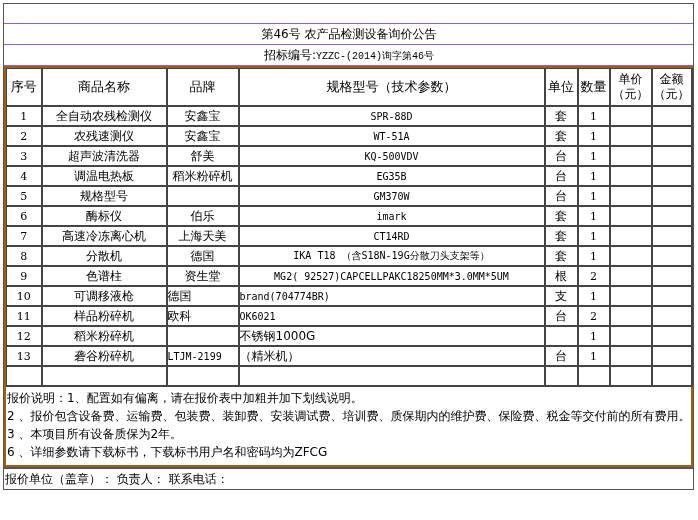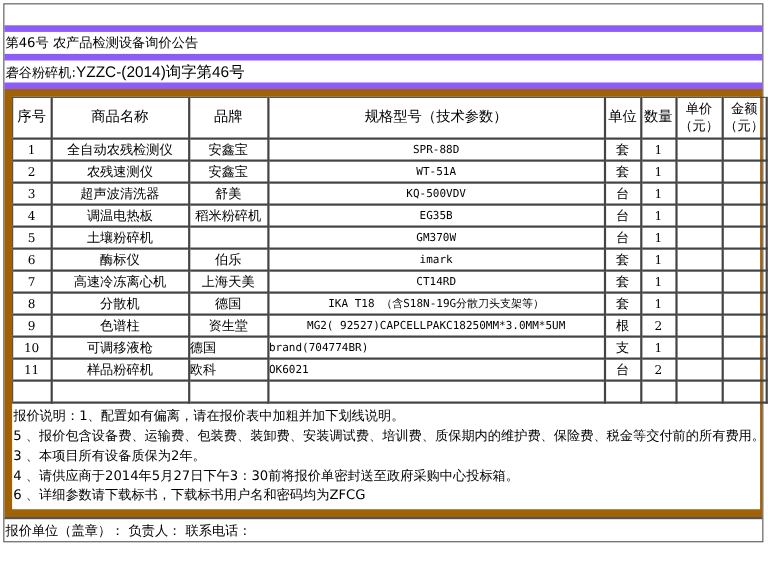--- a/index.html
+++ b/index.html
@@ -18,32 +18,33 @@
     .outer {
       position: absolute;
       left: 3px;
       top: 3px;
       width: 691px;
       border: 1px solid #555;
       box-sizing: border-box;
     }
     .hdr-row {
       height: 20px;
-      border-bottom: 6px solid #8b5cf6;
+      border-bottom: 1px solid #8b5cf6;
       font-size: 12px;
       line-height: 20px;
       padding-left: 1px;
       white-space: nowrap;
       overflow: hidden;
+      text-align: center;
     }
     .hdr-row.empty { height: 19px; }
-    .mono { font-family: Liberation Sans, sans-serif; font-size: 14px; }
+    .mono { font-family: Liberation Mono, monospace; font-size: 10px; }
 
     .inner-wrap {
-      border: 7px solid #a16207;
+      border: 2px solid #a16207;
       border-right-width: 2px;
       margin: 0;
       box-sizing: border-box;
     }
     table.items {
       border-collapse: collapse;
       width: 100%;
       table-layout: fixed;
       font-size: 12px;
     }
@@ -84,21 +85,21 @@
       border-top: 2px solid #555;
     }
   </style>
 </head>
 <body>
 
 <div class="outer">
   <div class="hdr-row empty"></div>
   <div class="hdr-row">第46号 农产品检测设备询价公告</div>
   <div class="hdr-row">
-    <span>砻谷粉碎机:</span><span class="mono">YZZC-(2014)询字第46号</span>
+    <span>招标编号:</span><span class="mono">YZZC-(2014)询字第46号</span>
   </div>
 
   <div class="inner-wrap">
     <table class="items">
       <colgroup>
         <col style="width:35px">
         <col style="width:125px">
         <col style="width:72px">
         <col style="width:306px">
         <col style="width:33px">
@@ -160,21 +161,21 @@
           <td class="cn">调温电热板</td>
           <td class="cn">稻米粉碎机</td>
           <td class="spec">EG35B</td>
           <td>台</td>
           <td class="num">1</td>
           <td></td>
           <td></td>
         </tr>
         <tr>
           <td class="num">5</td>
-          <td class="cn">土壤粉碎机</td>
+          <td class="cn">规格型号</td>
           <td class="cn"></td>
           <td class="spec">GM370W</td>
           <td>台</td>
           <td class="num">1</td>
           <td></td>
           <td></td>
         </tr>
         <tr>
           <td class="num">6</td>
           <td class="cn">酶标仪</td>
@@ -229,35 +230,54 @@
           <td class="num">11</td>
           <td class="cn">样品粉碎机</td>
           <td class="cn left">欧科</td>
           <td class="spec left">OK6021</td>
           <td>台</td>
           <td class="num">2</td>
           <td></td>
           <td></td>
         </tr>
         <tr>
+          <td class="num">12</td>
+          <td class="cn">稻米粉碎机</td>
+          <td class="cn left"></td>
+          <td class="cn left">不锈钢1000G</td>
+          <td></td>
+          <td class="num">1</td>
+          <td></td>
+          <td></td>
+        </tr>
+        <tr>
+          <td class="num">13</td>
+          <td class="cn">砻谷粉碎机</td>
+          <td class="spec left">LTJM-2199</td>
+          <td class="cn left">（精米机）</td>
+          <td>台</td>
+          <td class="num">1</td>
+          <td></td>
+          <td></td>
+        </tr>
+        <tr>
           <td></td>
           <td></td>
           <td></td>
           <td></td>
           <td></td>
           <td></td>
           <td></td>
           <td></td>
         </tr>
       </tbody>
     </table>
 
     <div class="notes">
       <div>报价说明：1、配置如有偏离，请在报价表中加粗并加下划线说明。</div>
-      <div>5 、报价包含设备费、运输费、包装费、装卸费、安装调试费、培训费、质保期内的维护费、保险费、税金等交付前的所有费用。</div>
+      <div>2 、报价包含设备费、运输费、包装费、装卸费、安装调试费、培训费、质保期内的维护费、保险费、税金等交付前的所有费用。</div>
       <div>3 、本项目所有设备质保为2年。</div>
-      <div>4 、请供应商于2014年5月27日下午3：30前将报价单密封送至政府采购中心投标箱。</div>
       <div>6 、详细参数请下载标书，下载标书用户名和密码均为ZFCG</div>
     </div>
   </div>
 
   <div class="footer">报价单位（盖章）： 负责人： 联系电话：</div>
 </div>
 
 </body></html>

